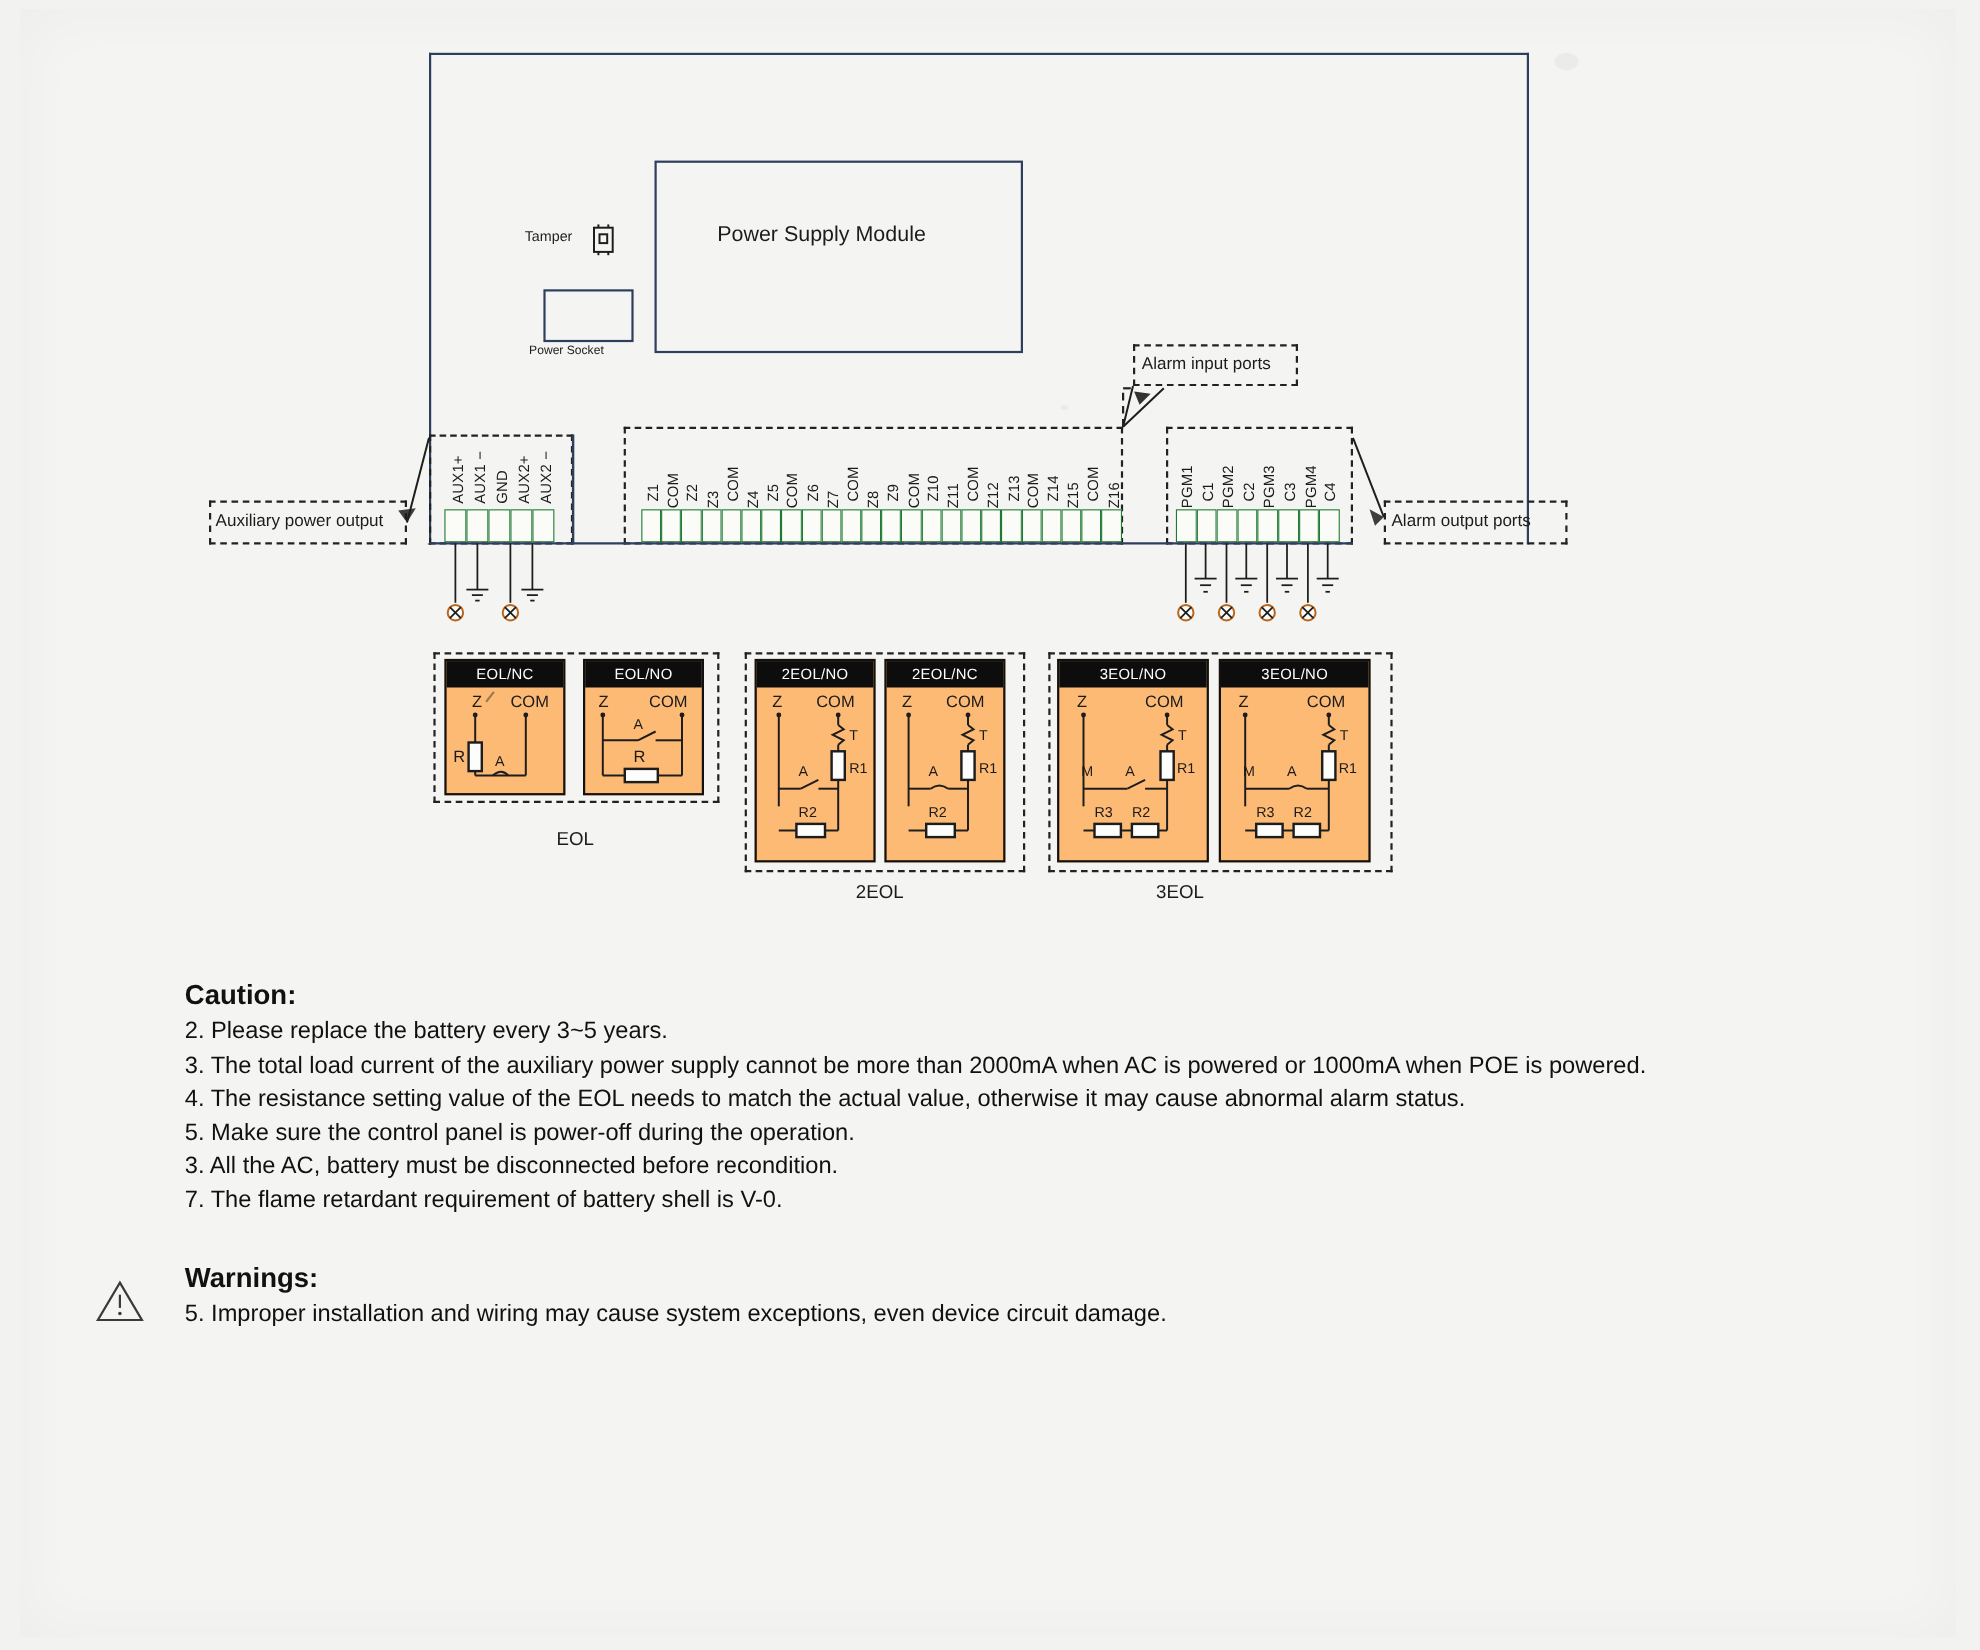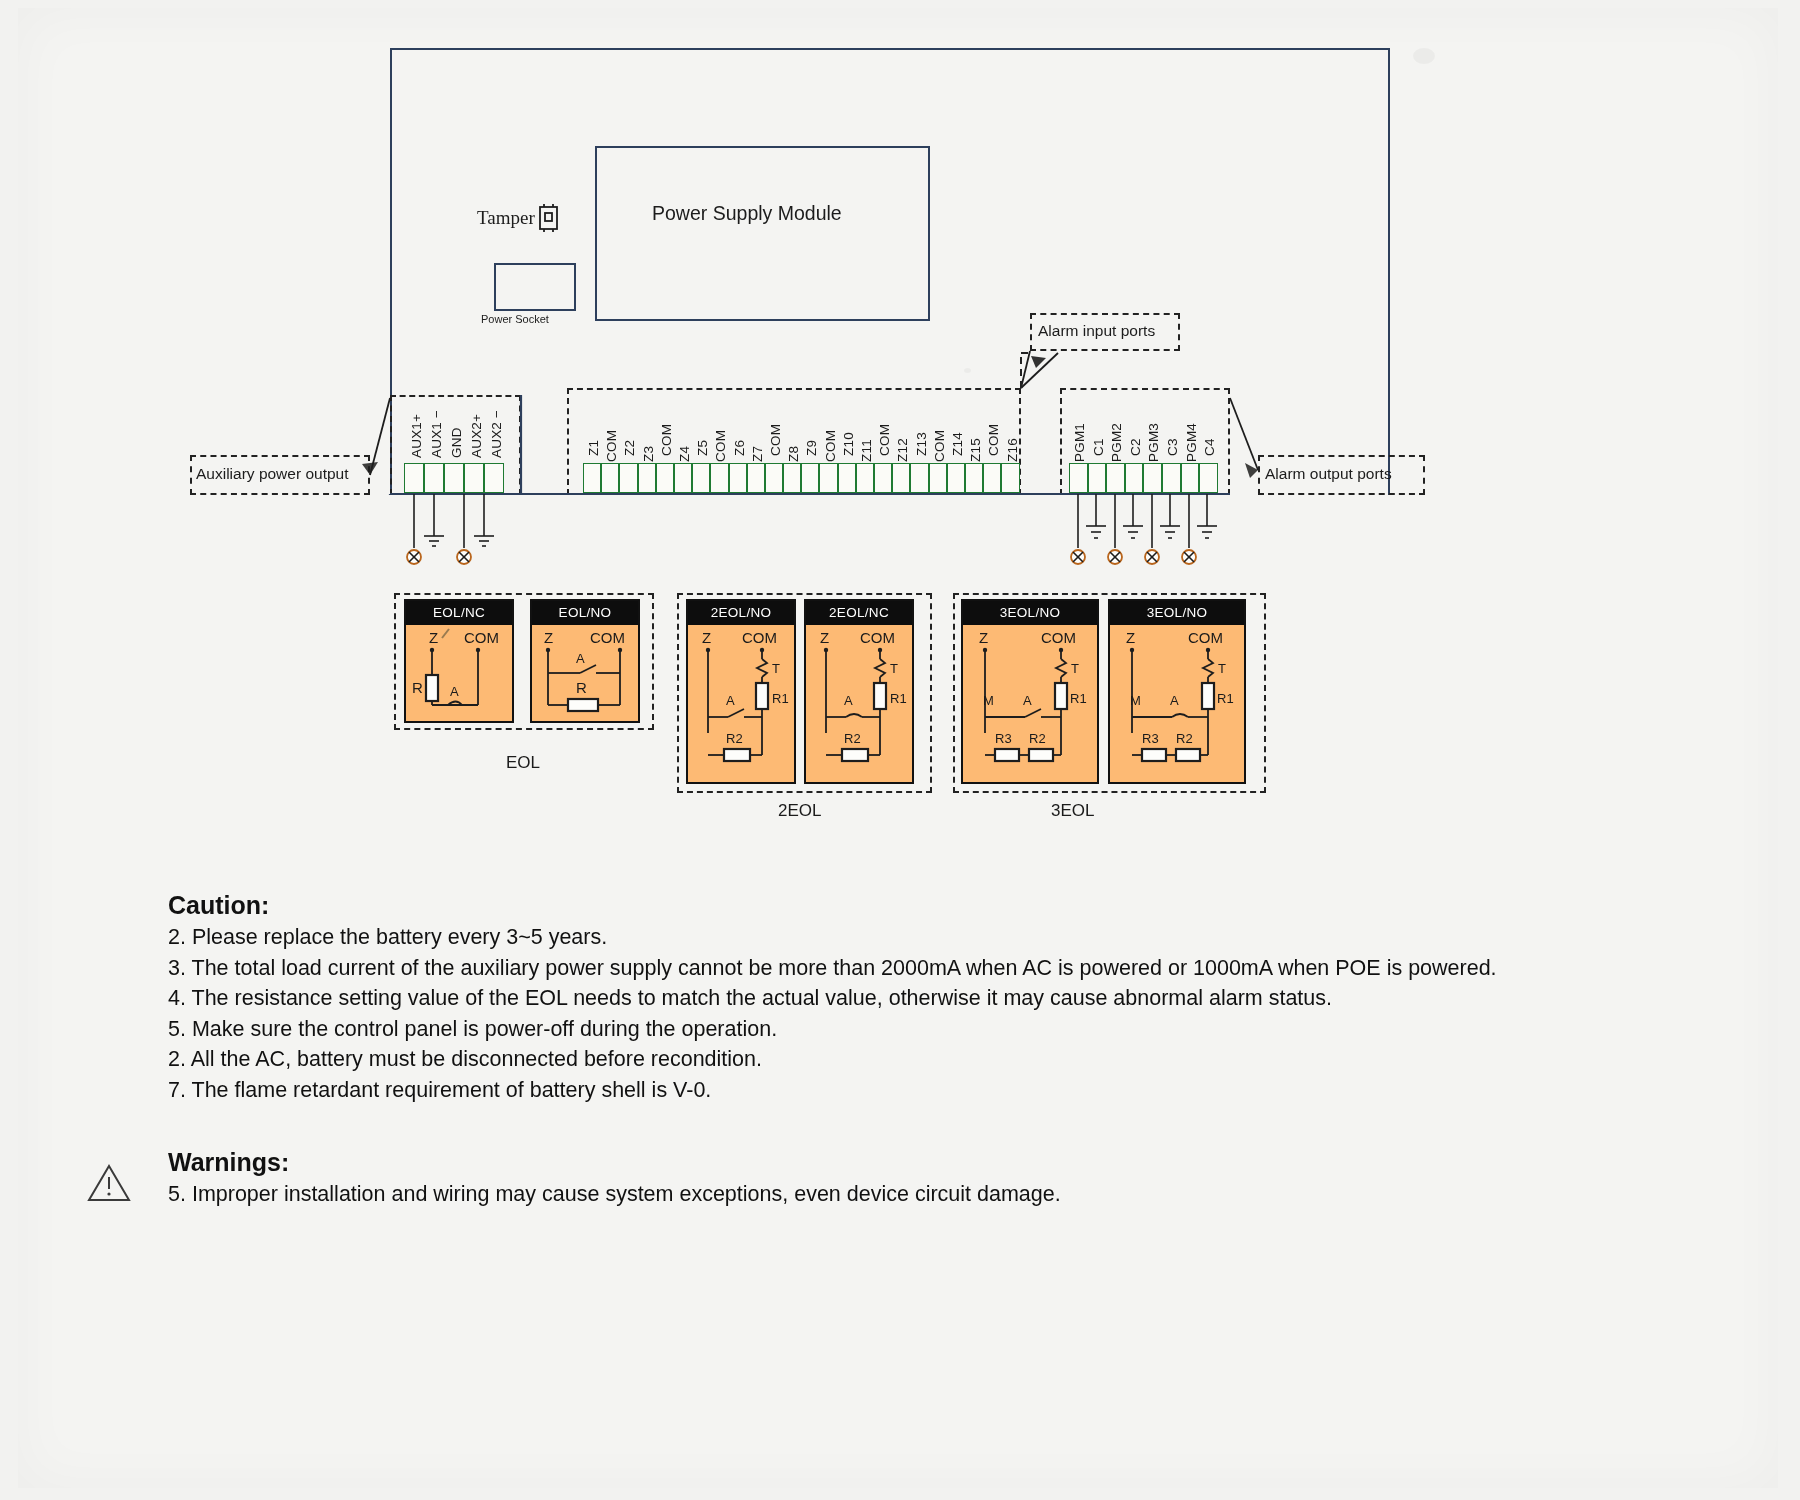--- a/index.html
+++ b/index.html
@@ -67,21 +67,21 @@
   <div class="smudge" style="left:946px; top:360px; width:7px; height:5px;"></div>
 
   <div class="board-outline" style="left:372px; top:40px; width:1000px; height:447px; border-bottom:none;"></div>
 
   <div class="thin-box" style="left:577px; top:138px; width:335px; height:175px;"></div>
   <div class="lbl" style="left:634px; top:194px; font-size:19.5px;">Power Supply Module</div>
 
   <div class="thin-box" style="left:476px; top:255px; width:82px; height:48px;"></div>
   <div class="lbl" style="left:463px; top:305px; font-size:11px;">Power Socket</div>
 
-  <div class="lbl" style="left:459px; top:199px; font-size:19px;font-family:Liberation Serif, serif;">Tamper</div>
+  <div class="lbl" style="left:459px; top:199px; font-size:13px;">Tamper</div>
   <svg style="position:absolute; left:518px; top:196px; width:28px; height:30px;">
     <rect x="4" y="3" width="17" height="22" class="ln-thin" fill="#fdfdfb"></rect>
     <rect x="9" y="9" width="7" height="8" class="ln-thin" fill="none"></rect>
     <line x1="8" y1="3" x2="8" y2="0" class="ln-thin"></line>
     <line x1="17" y1="3" x2="17" y2="0" class="ln-thin"></line>
     <line x1="8" y1="25" x2="8" y2="28" class="ln-thin"></line>
     <line x1="17" y1="25" x2="17" y2="28" class="ln-thin"></line>
   </svg>
 
   <div class="dashed" style="left:372px; top:387px; width:131px; height:100px;"></div>
@@ -433,21 +433,21 @@
       </svg>
     </div>
   </div>
 
   <div class="caution-block">
     <div class="caution-title">Caution:</div>
     <div class="caution-line">2. Please replace the battery every 3~5 years.</div>
     <div class="caution-line">3. The total load current of the auxiliary power supply cannot be more than 2000mA when AC is powered or 1000mA when POE is powered.</div>
     <div class="caution-line">4. The resistance setting value of the EOL needs to match the actual value, otherwise it may cause abnormal alarm status.</div>
     <div class="caution-line">5. Make sure the control panel is power-off during the operation.</div>
-    <div class="caution-line">2. All the AC, battery must be disconnected before recondition.</div>
+    <div class="caution-line">3. All the AC, battery must be disconnected before recondition.</div>
     <div class="caution-line">7. The flame retardant requirement of battery shell is V-0.</div>
   </div>
 
   <svg class="warn-tri" viewBox="0 0 46 40">
     <polygon points="23,3 43,37 3,37" fill="none" stroke="#3a3a3a" stroke-width="2"></polygon>
     <line x1="23" y1="14" x2="23" y2="26" stroke="#3a3a3a" stroke-width="2"></line>
     <circle cx="23" cy="31" r="1.6" fill="#3a3a3a"></circle>
   </svg>
   <div style="position:absolute; left:150px; top:1140px; width:1560px;">
     <div class="warn-title">Warnings:</div>

